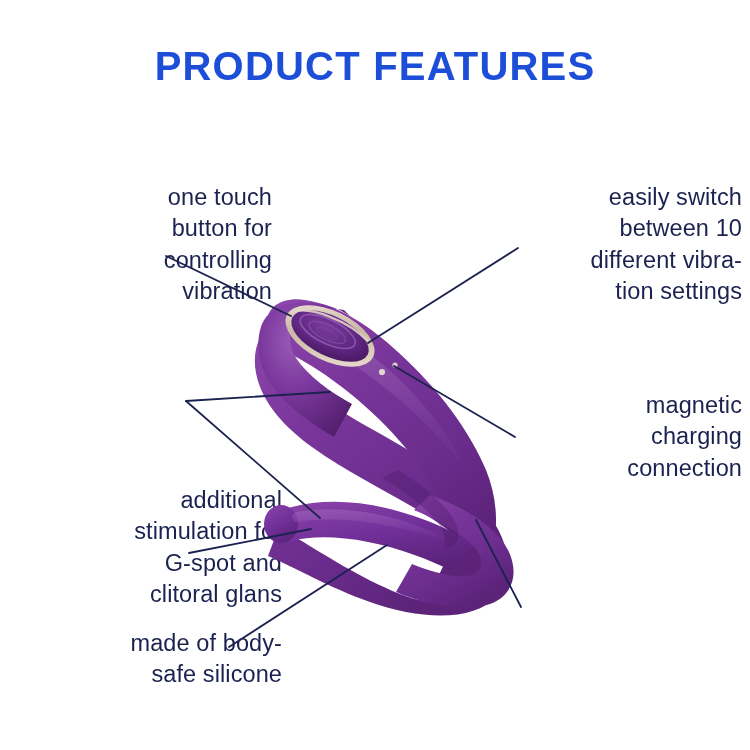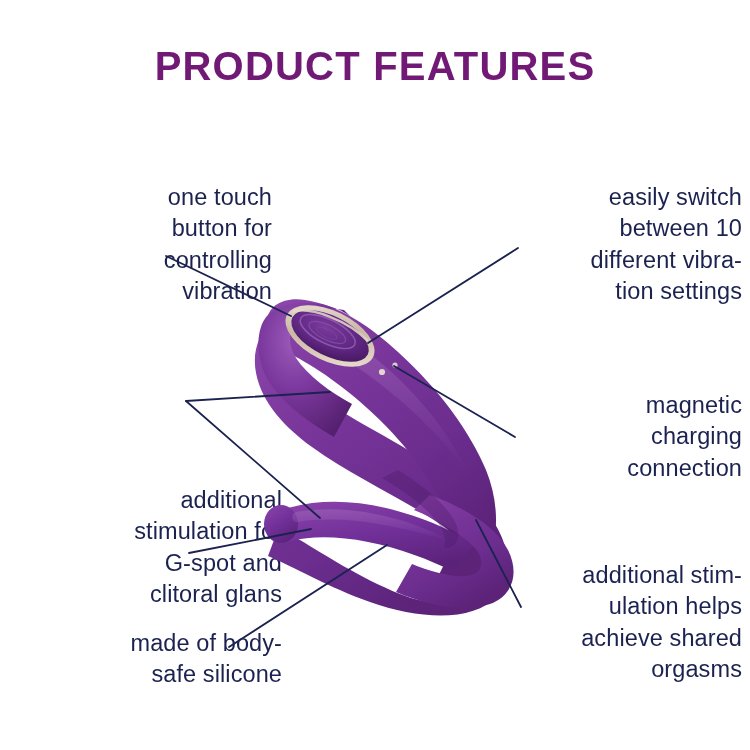--- a/index.html
+++ b/index.html
@@ -20,21 +20,21 @@
   #title {
     position: absolute;
     top: 46px;
     left: 0;
     width: 750px;
     text-align: center;
     font-family: "Liberation Sans", sans-serif;
     font-size: 40px;
     font-weight: bold;
     letter-spacing: 1.2px;
-    color: #701a75;
+    color: #1d4ed8;
     line-height: 1.0;
   }
 
   
   .callout {
     position: absolute;
     color: #1b2250;
     font-family: "Liberation Sans", sans-serif;
     font-size: 23.5px;
     font-weight: 500;
@@ -229,18 +229,14 @@
 
   <div class="callout right" id="c-settings">easily switch
 between 10
 different vibra-
 tion settings</div>
 
   <div class="callout right" id="c-magnetic">magnetic
 charging
 connection</div>
 
-  <div class="callout right" id="c-orgasms">additional stim-
-ulation helps
-achieve shared
-orgasms</div>
 
 </div>
 
 </body></html>

